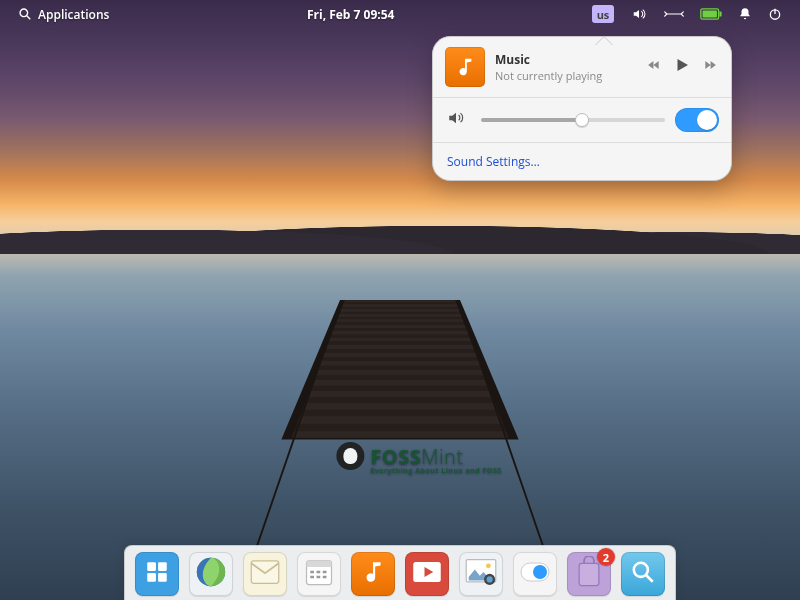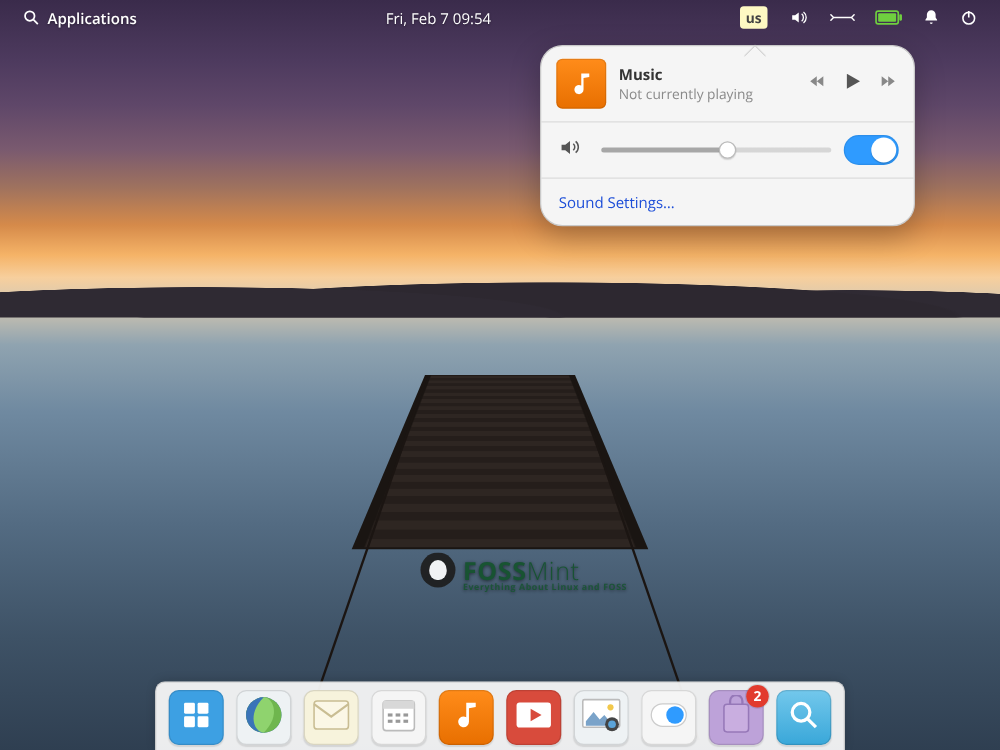--- a/index.html
+++ b/index.html
@@ -60,23 +60,23 @@
   
   .panel {
     position:absolute; top:0; left:0; right:0; height:28px;
     display:flex; align-items:flex-start;
     color:#fff; font-size:12px; font-weight:600;
     padding:0 10px;
     text-shadow:0 1px 2px rgba(0,0,0,.4);
   }
   .panel .spacer { flex:1; }
   .panel .item { display:flex; align-items:center; gap:6px; padding:0 8px; height:100%; cursor:pointer; }
-  .panel .clock { padding:0 14px; font-weight:400; }
+  .panel .clock { padding:0 14px; font-weight:700; }
   .panel .us {
-    width:22px; height:18px; border-radius:3px; background:#fef9c3; color:#444;
+    width:22px; height:18px; border-radius:3px; background:#c4b5fd; color:#444;
     font-size:11px; font-weight:700; display:flex; align-items:center; justify-content:center;
     text-shadow:none;
   }
   .panel svg { display:block; }
 
   
   .popover {
     position:absolute; top:36px; left:432px; width:300px;
     background:#f5f5f5; border:1px solid #c9c9c9; border-radius:18px;
     box-shadow:0 8px 24px rgba(0,0,0,.25);

